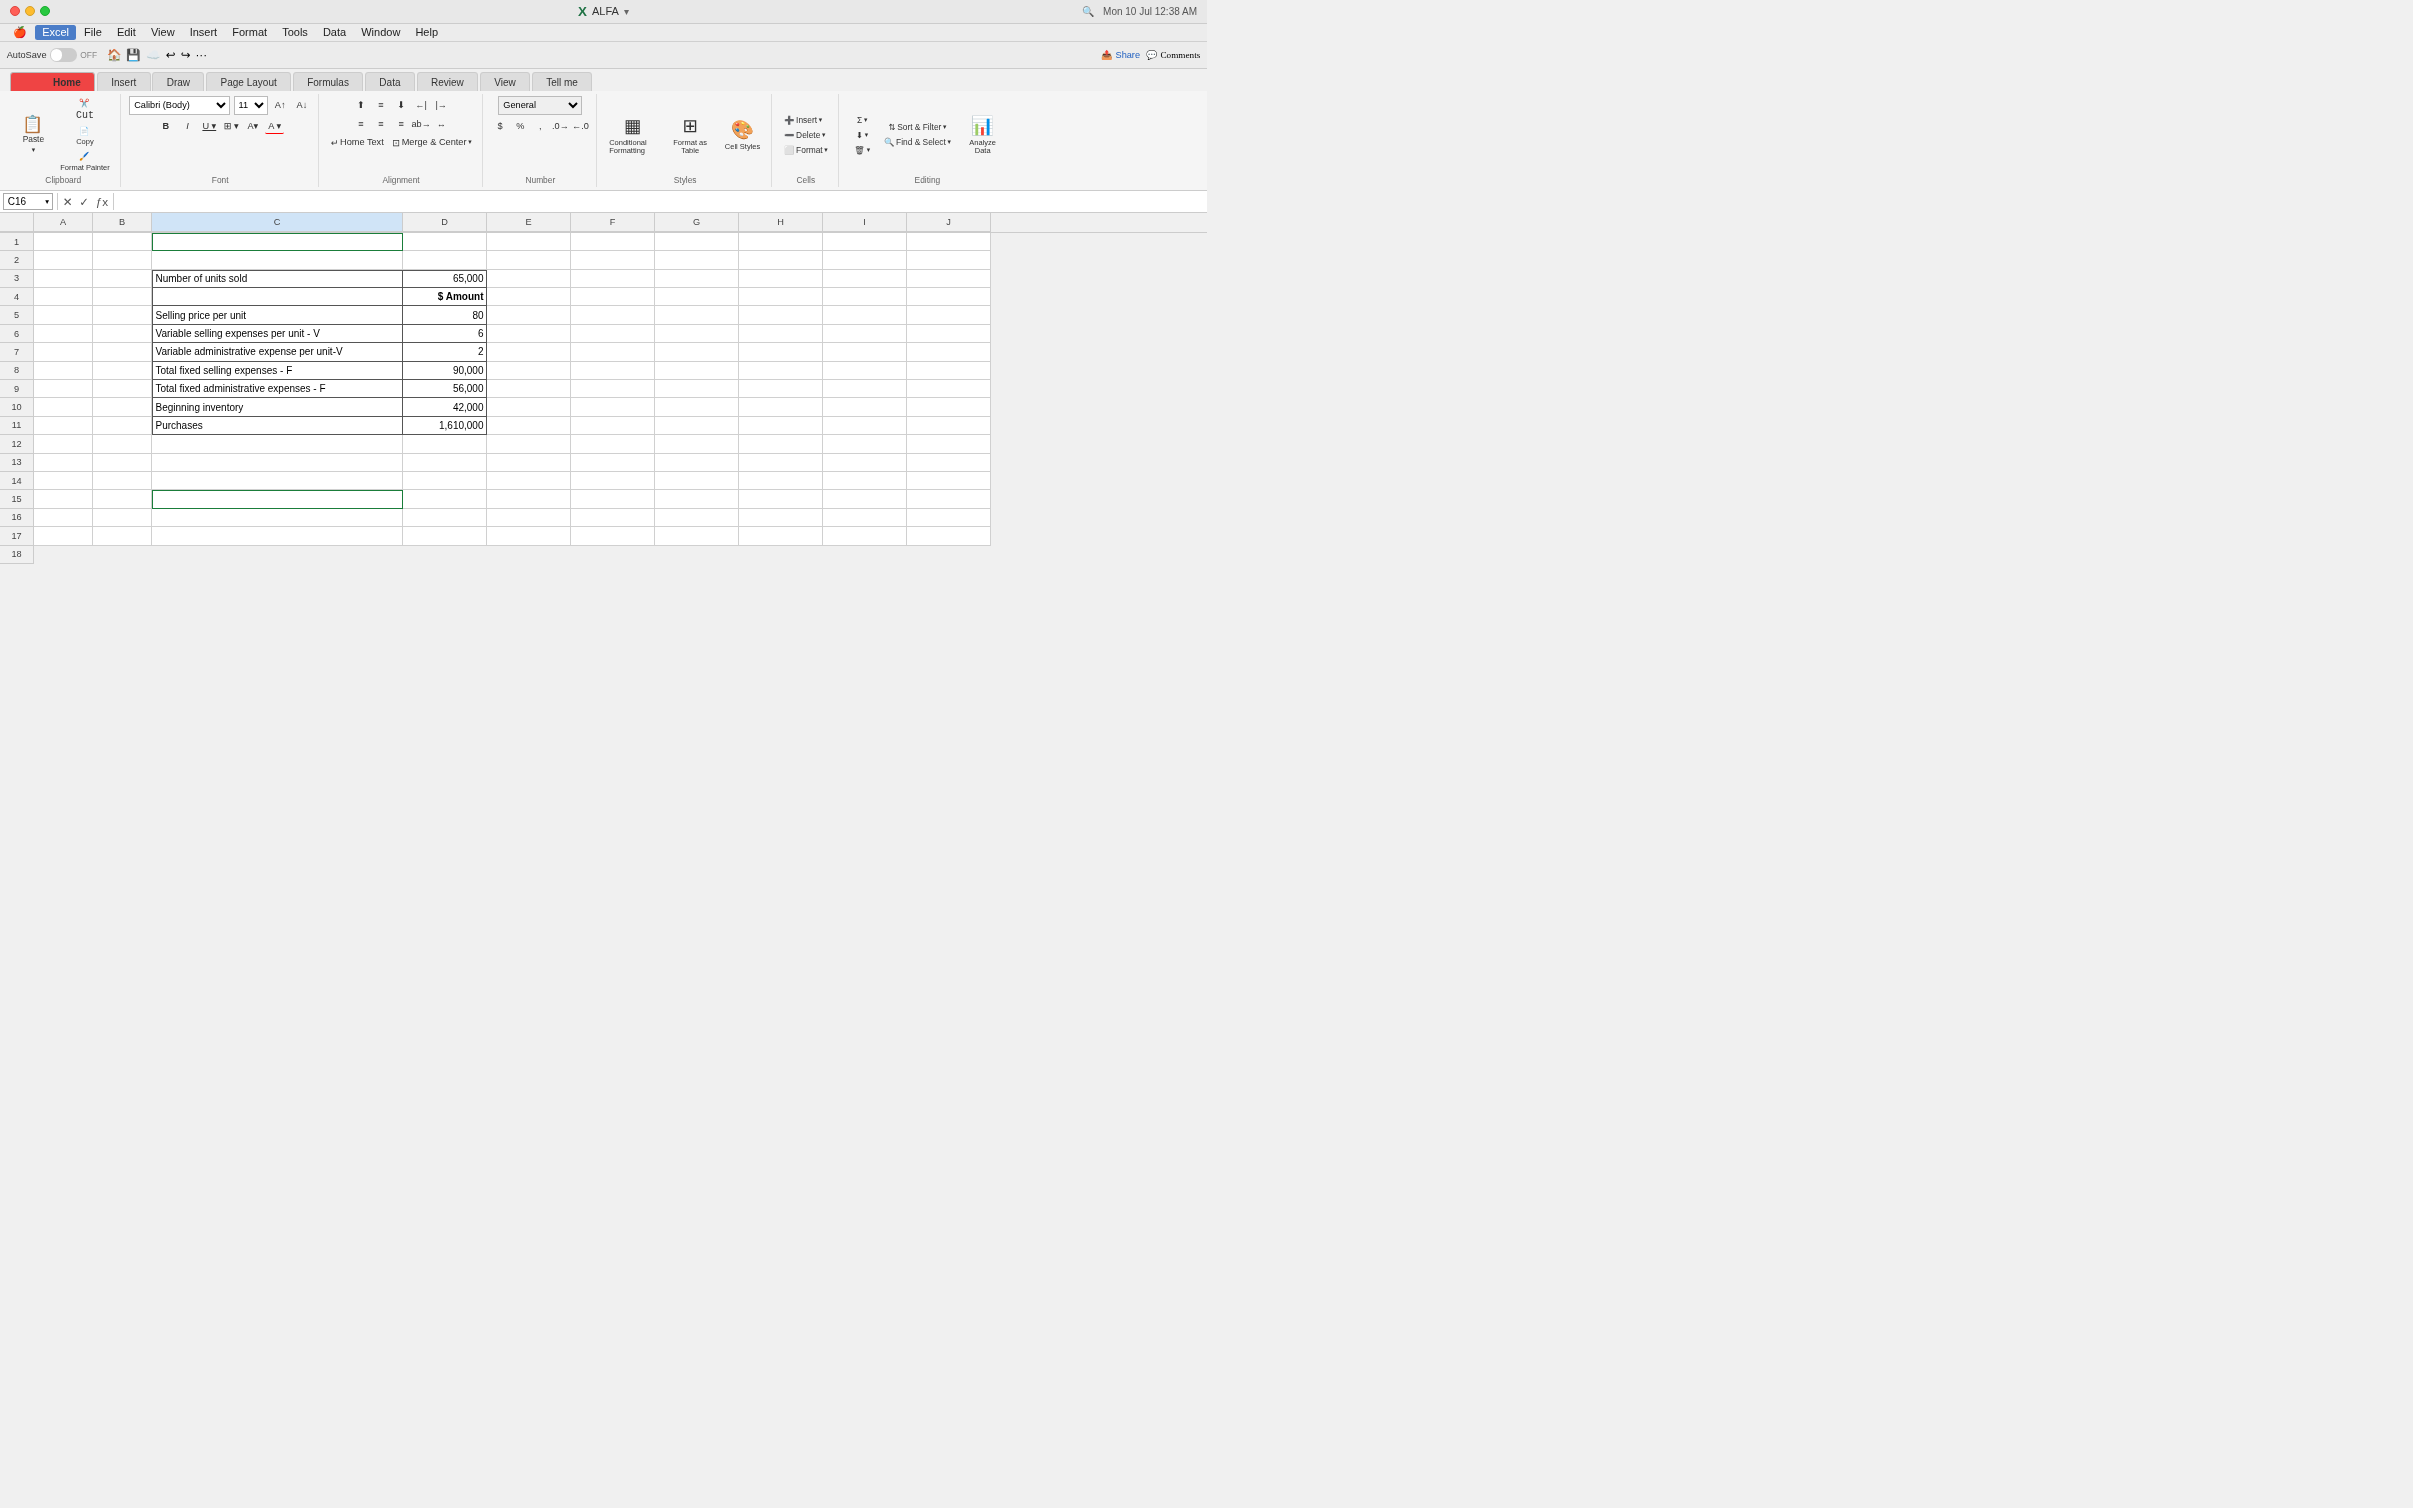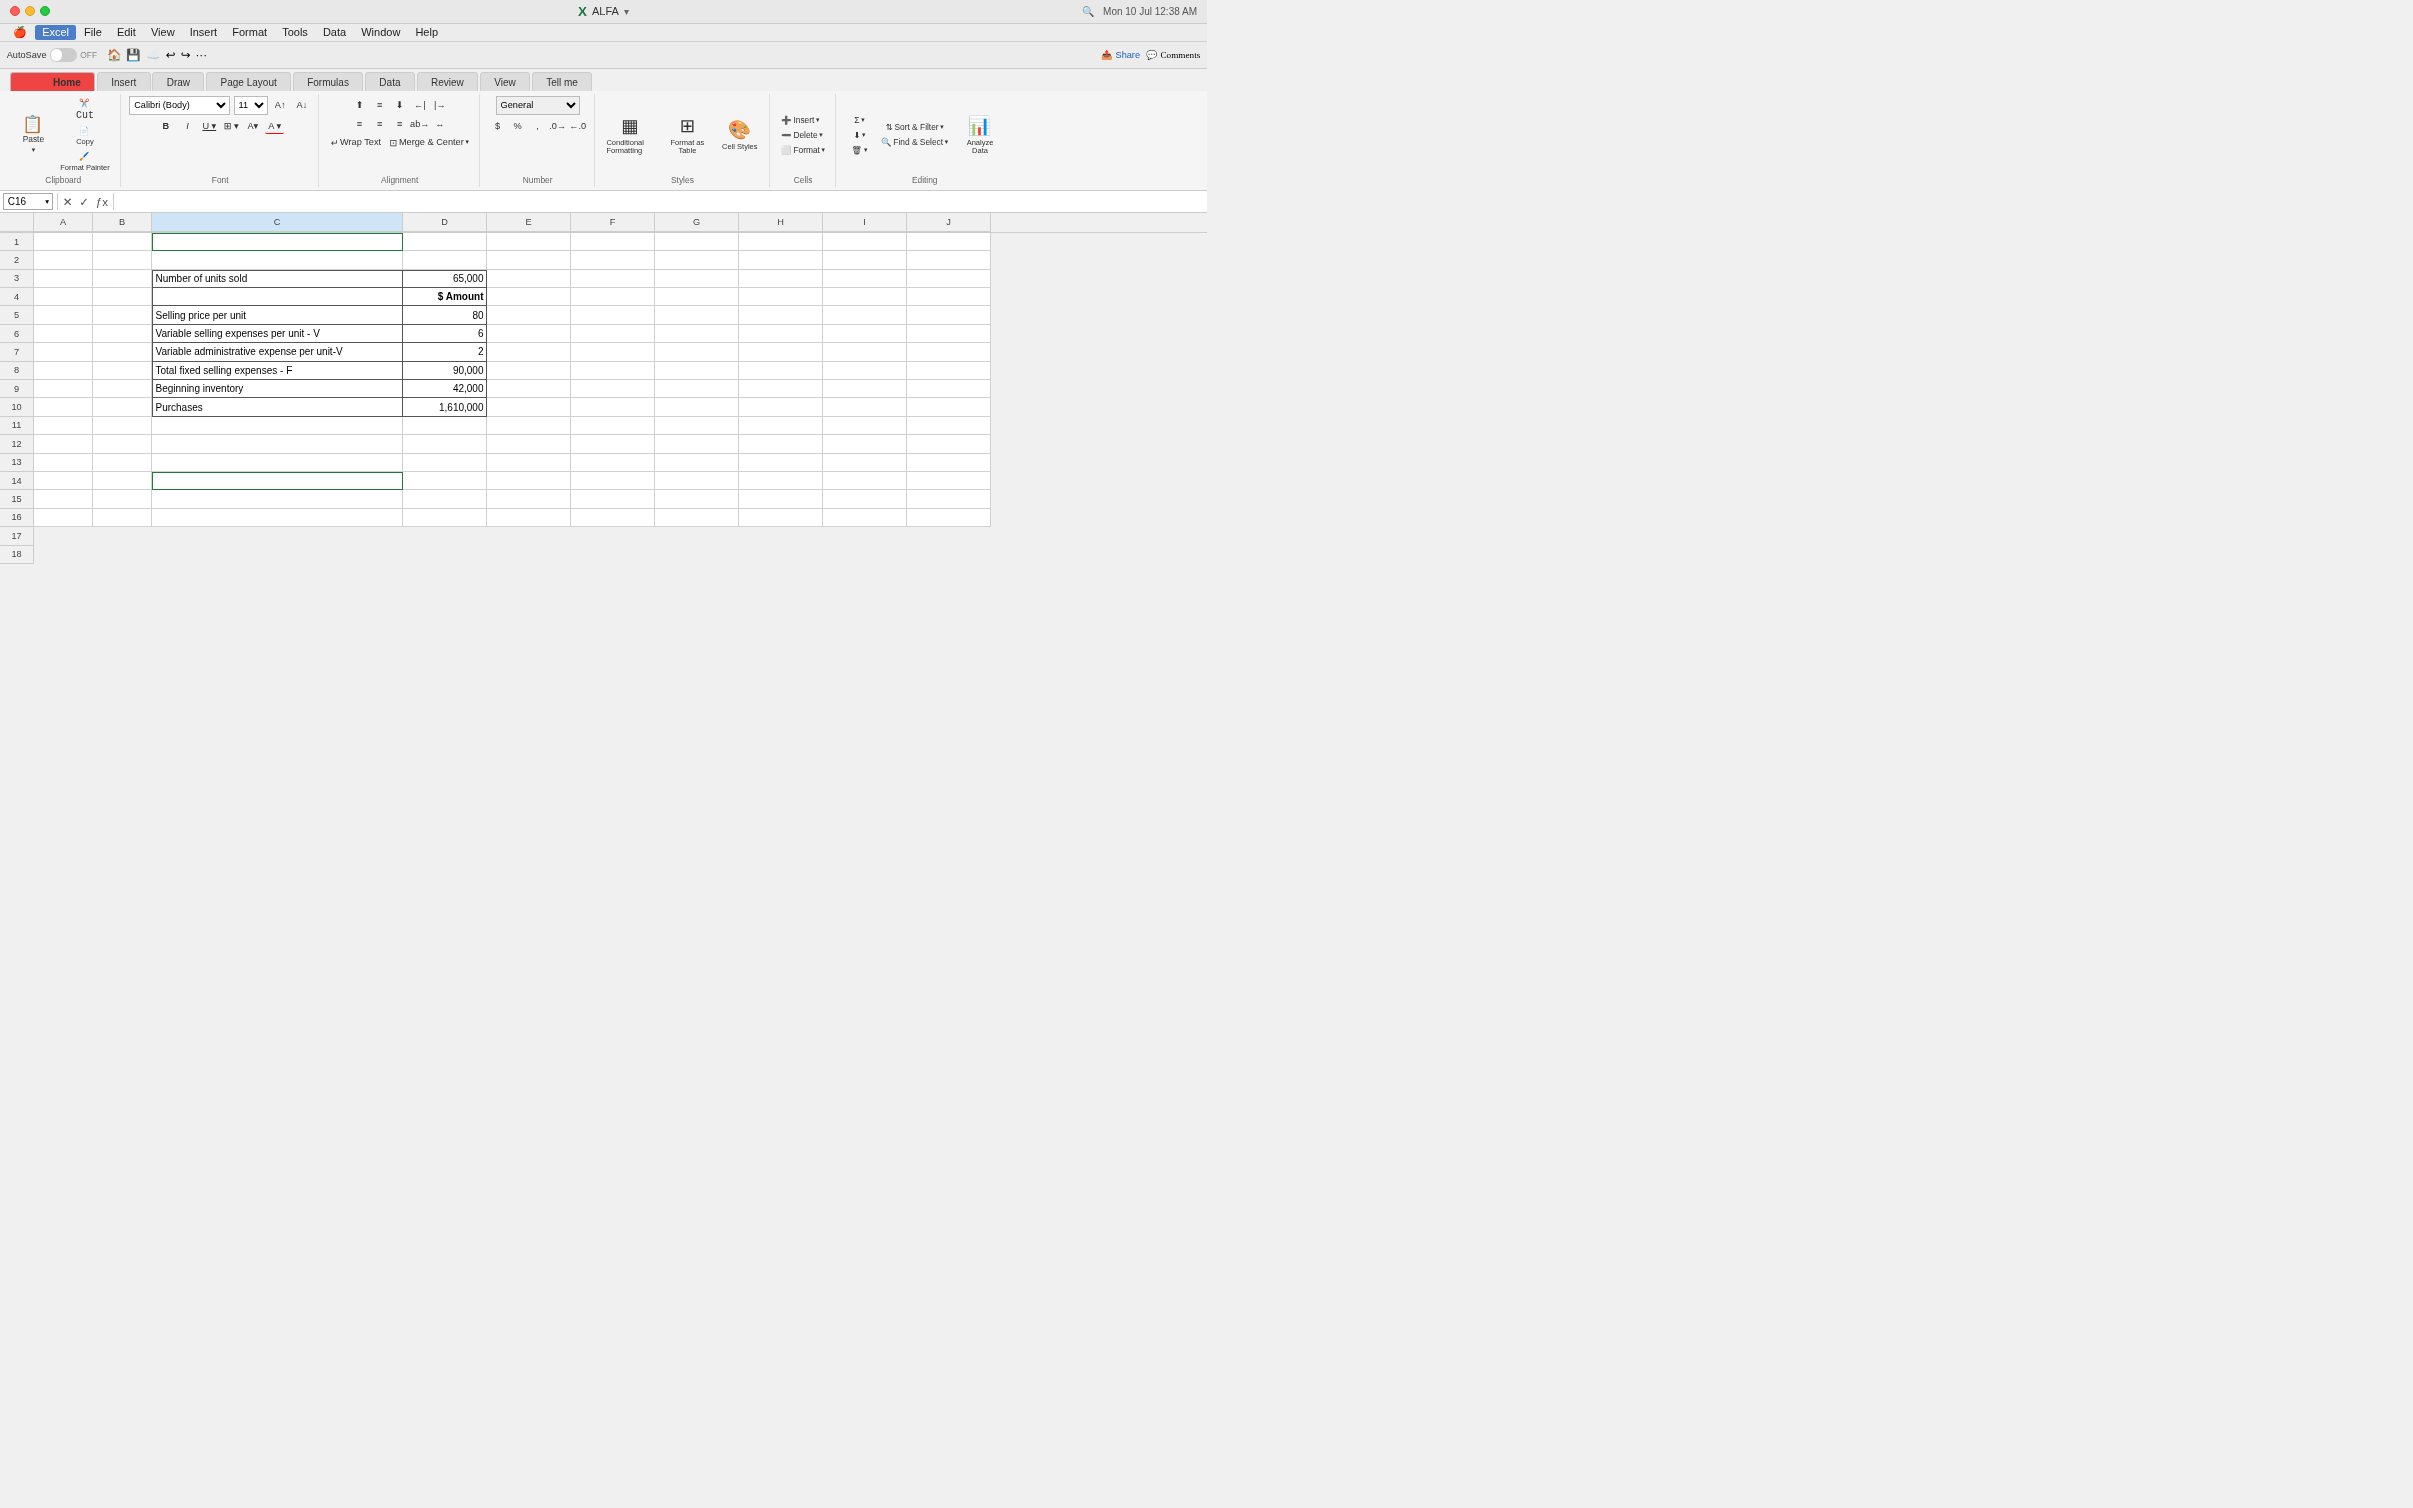--- a/index.html
+++ b/index.html
@@ -538,21 +538,21 @@
       <div style="display:flex; gap:1.7px;">
         <div class="small-ribbon-btn">≡</div>
         <div class="small-ribbon-btn">≡</div>
         <div class="small-ribbon-btn">≡</div>
         <div class="small-ribbon-btn">ab→</div>
         <div class="small-ribbon-btn">↔</div>
       </div>
       <div style="display:flex; gap:1.7px; align-items:center;">
         <div class="ribbon-btn" style="flex-direction:row; min-width:auto; padding:1.7px 3.4px; font-size:9.2px;">
           <span>↵</span>
-          <span>Wrap Text</span>
+          <span>Home Text</span>
         </div>
         <div class="ribbon-btn" style="flex-direction:row; min-width:auto; padding:1.7px 3.4px; font-size:9.2px;">
           <span>⊡</span>
           <span>Merge &amp; Center</span>
           <span style="font-size:6.7px;">▾</span>
         </div>
       </div>
     </div>
     <div class="ribbon-group-label">Alignment</div>
   </div>
@@ -804,20 +804,32 @@
         <div class="cell col-c row-height label-cell" style="border:0.8px solid #555; border-top:none; border-right:0.8px solid #555;">Total fixed selling expenses - F</div>
         <div class="cell col-d row-height value-cell" style="border:0.8px solid #555; border-top:none; border-left:none;">90,000</div>
         <div class="cell col-e row-height"></div>
         <div class="cell col-f row-height"></div>
         <div class="cell col-g row-height"></div>
         <div class="cell col-h row-height"></div>
         <div class="cell col-i row-height"></div>
         <div class="cell col-j row-height"></div>
       </div>
 
+      <div class="grid-row">
+        <div class="cell col-a row-height"></div>
+        <div class="cell col-b row-height"></div>
+        <div class="cell col-c row-height label-cell" style="border:0.8px solid #555; border-top:none; border-right:0.8px solid #555;">Total fixed administrative expenses - F</div>
+        <div class="cell col-d row-height value-cell" style="border:0.8px solid #555; border-top:none; border-left:none;">56,000</div>
+        <div class="cell col-e row-height"></div>
+        <div class="cell col-f row-height"></div>
+        <div class="cell col-g row-height"></div>
+        <div class="cell col-h row-height"></div>
+        <div class="cell col-i row-height"></div>
+        <div class="cell col-j row-height"></div>
+      </div>
 
       <div class="grid-row">
         <div class="cell col-a row-height"></div>
         <div class="cell col-b row-height"></div>
         <div class="cell col-c row-height label-cell" style="border:0.8px solid #555; border-top:none; border-right:0.8px solid #555;">Beginning  inventory</div>
         <div class="cell col-d row-height value-cell" style="border:0.8px solid #555; border-top:none; border-left:none;">42,000</div>
         <div class="cell col-e row-height"></div>
         <div class="cell col-f row-height"></div>
         <div class="cell col-g row-height"></div>
         <div class="cell col-h row-height"></div>

